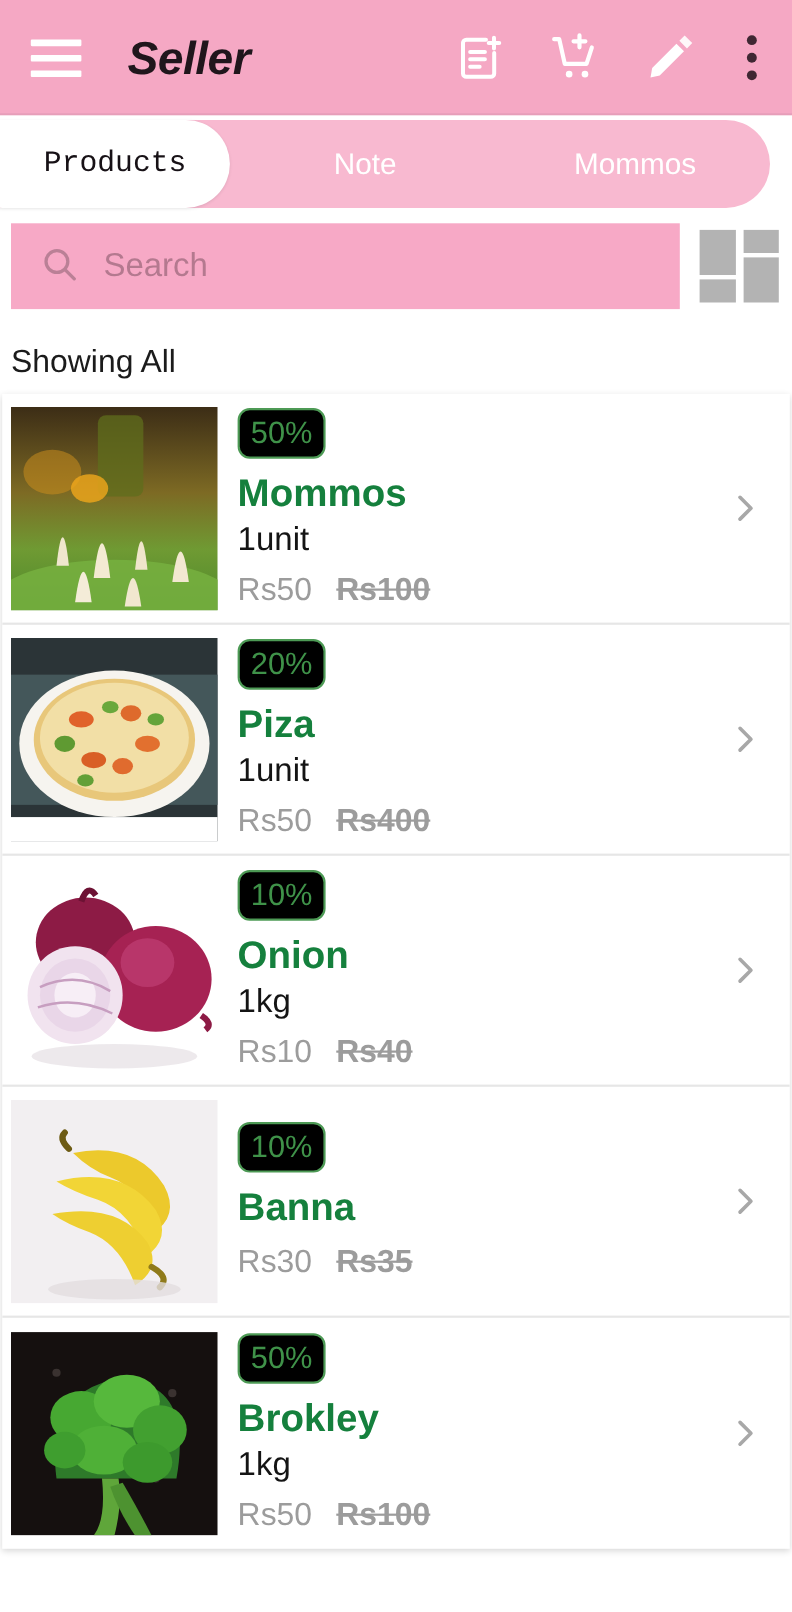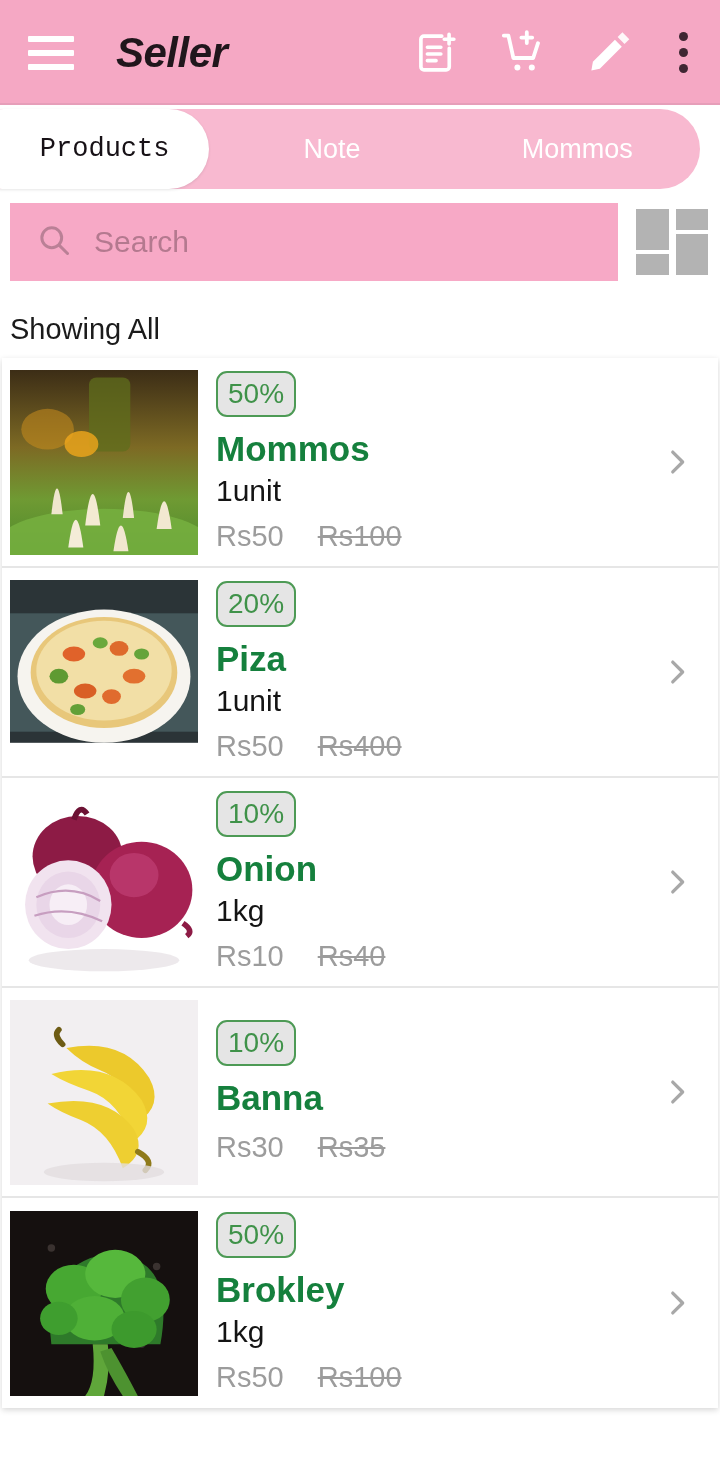--- a/index.html
+++ b/index.html
@@ -209,21 +209,21 @@
     justify-content: center;
     height: 185px;
     gap: 2px;
   }
   .badge {
     align-self: flex-start;
     min-width: 72px;
     padding: 7px 10px;
     border: 2px solid #4d9a55;
     border-radius: 11px;
-    background: #e5e5e5;
+    background: #000000;
     color: #3f9249;
     font-size: 28px;
     text-align: center;
     line-height: 1;
     margin-bottom: 9px;
   }
   .pname {
     font-size: 35px;
     color: #15803d;
     line-height: 1.22;
@@ -231,24 +231,24 @@
   }
   .punit {
     font-size: 30px;
     color: #141414;
     line-height: 1.22;
   }
   .prices {
     margin-top: 9px;
     display: flex;
     align-items: flex-start;
-    gap: 34px;
+    gap: 22px;
   }
   .price-new { font-size: 29px; color: #9c9c9c; }
-  .price-old { font-size: 29px; color: #9c9c9c; text-decoration: line-through; }
+  .price-old { font-size: 29px; color: #9c9c9c; text-decoration: line-through; font-weight: bold; }
 
   .chev {
     flex: 0 0 auto;
     width: 34px;
     height: 34px;
     margin-left: 12px;
   }
 </style>
 </head>
 <body>

